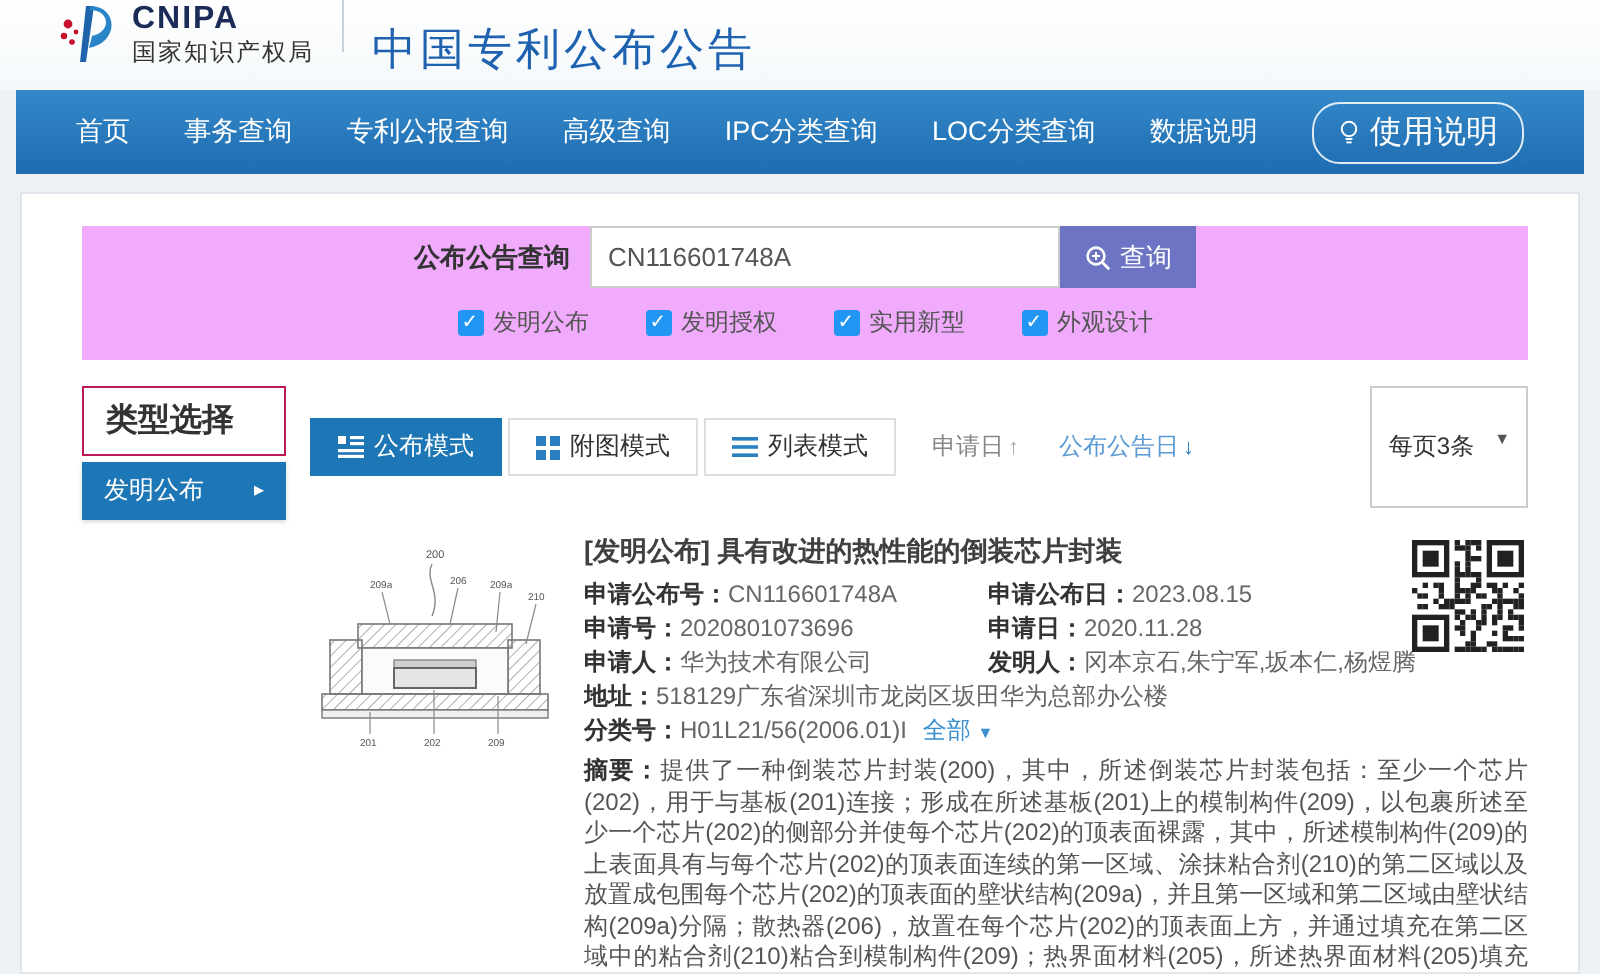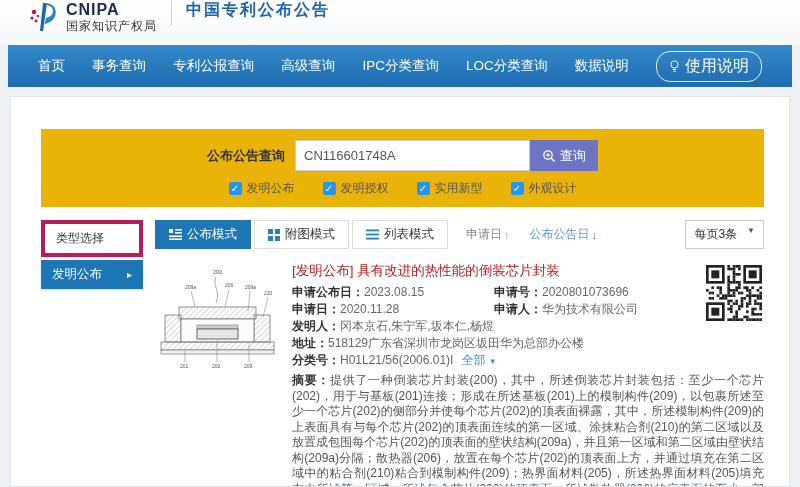--- a/index.html
+++ b/index.html
@@ -10,69 +10,69 @@
   html,body{width:800px;height:487px;overflow:hidden;}
   body{background:var(--page-bg);font-family:"Liberation Sans","DejaVu Sans",sans-serif;font-size:12px;color:#333;}
 
   
   .topbar{height:45px;background:linear-gradient(180deg,#ffffff,#f4f8fa);display:flex;align-items:flex-start;padding-left:28px;}
   .logo{display:flex;align-items:center;gap:4px;}
   .logo-text{line-height:1;}
   .logo-en{font-size:16px;font-weight:bold;color:#1b2b57;letter-spacing:1px;}
   .logo-cn{font-size:12px;color:#333;margin-top:2px;letter-spacing:1px;}
   .vdiv{width:1px;height:26px;background:#c9d2da;margin:0 14px;}
-  .site-title{font-size:16px;font-weight:bold;color:#1e62b0;letter-spacing:2px;}
+  .site-title{font-size:22px;font-weight:normal;color:#1e62b0;letter-spacing:2px;margin-top:10px;}
 
   
   .mainnav{height:42px;margin:0 8px;background:linear-gradient(180deg,#3489c9,#1e6cb0);display:flex;align-items:center;justify-content:space-between;padding:0 30px;}
   .nav-item{color:#fff;font-size:13.5px;text-decoration:none;cursor:pointer;white-space:nowrap;}
   .help-pill{display:flex;align-items:center;gap:5px;color:#fff;font-size:16px;border:1px solid rgba(255,255,255,.85);border-radius:14px;padding:4px 12px;cursor:pointer;white-space:nowrap;}
 
   
   .panel{margin:9px 10px 0;background:#fff;border:1px solid #dfe5ea;height:391px;overflow:hidden;}
 
   
-  .searchbox{margin:32px 25px 0 30px;background:#eab308;padding:11px 0 10px;}
+  .searchbox{margin:16px 25px 0 30px;background:#f0abfc;padding:0 0 10px;}
   .search-row{display:flex;justify-content:center;align-items:center;}
   .search-label{font-size:13px;font-weight:bold;color:#333;margin-right:10px;}
   .search-input{width:235px;height:31px;border:1px solid #ccc;padding:0 8px;font-size:13px;color:#555;background:#fff;outline:none;font-family:inherit;}
   .search-btn{height:31px;border:none;background:var(--search-purple);color:#fff;font-size:13px;padding:0 12px;display:flex;align-items:center;gap:4px;cursor:pointer;font-family:inherit;}
   .cb-row{display:flex;justify-content:center;gap:28px;margin-top:9px;}
   .cb-item{display:flex;align-items:center;gap:5px;font-size:12px;color:#555;cursor:pointer;}
   .cb{width:13px;height:13px;background:var(--cb-blue);border-radius:2px;color:#fff;font-size:10px;line-height:13px;text-align:center;}
 
   
   .content{display:flex;margin:13px 25px 0 30px;gap:12px;}
   .sidebar{width:102px;flex:none;}
-  .side-head{border:4px solid #be185d;padding:6px 11px;font-size:12px;color:#333;background:#fff;}
+  .side-head{border:1px solid #be185d;padding:6px 11px;font-size:16px;color:#333;background:#fff;font-weight:bold;}
   .side-item{margin-top:3px;background:var(--accent-blue);color:#fff;padding:6px 11px;font-size:12.5px;display:flex;justify-content:space-between;align-items:center;cursor:pointer;box-shadow:0 1px 2px rgba(0,0,0,.15);}
   .side-item .arr{font-size:10px;}
 
   .maincol{flex:1;min-width:0;}
 
   
   .toolbar{display:flex;align-items:center;}
   .tabs{display:flex;gap:3px;text-align:right;}
   .tab{display:flex;align-items:center;gap:5px;border:1px solid #ddd;background:#fff;padding:5px 13px;font-size:12.5px;color:#333;cursor:pointer;white-space:nowrap;}
   .tab.active{background:var(--accent-blue);border-color:var(--accent-blue);color:#fff;}
   .tab svg{display:block;}
   .sorts{display:flex;align-items:center;margin-left:10px;gap:4px;}
   .sort{display:flex;align-items:center;gap:2px;padding:5px 8px;font-size:12px;color:#888;cursor:pointer;white-space:nowrap;}
   .sort .arrow{font-size:11px;color:#aaa;}
   .sort.active{color:#5b9bd5;text-align:right;}
   .sort.active .arrow{color:#2a7fc0;font-weight:bold;}
   .spacer{flex:1;}
-  .pagesize{border:1px solid #ccc;background:#fff;padding:5px 8px;font-size:12px;color:#333;display:flex;gap:10px;cursor:pointer;white-space:nowrap;}
+  .pagesize{border:1px solid #ccc;background:#fff;padding:21px 8px;font-size:12px;color:#333;display:flex;gap:10px;cursor:pointer;white-space:nowrap;}
   .pagesize .chev{font-size:8px;color:#555;}
 
   
   .record{position:relative;margin-top:13px;padding-left:137px;min-height:200px;border-bottom:1px solid #ececec;padding-bottom:12px;}
   .figure{position:absolute;left:0;top:3px;width:125px;height:105px;}
   .qr{position:absolute;right:2px;top:3px;width:56px;height:56px;}
-  .ptitle{font-size:13.5px;font-weight:normal;color:#b91c1c;margin-bottom:5px;}
+  .ptitle{font-size:13.5px;font-weight:bold;color:#404040;margin-bottom:5px;}
   .fields{display:grid;grid-template-columns:202px 1fr;}
   .frow,.fcell{font-size:12px;line-height:14px;margin-bottom:3px;white-space:nowrap;overflow:hidden;}
   .flabel{font-weight:bold;color:#333;}
   .fval{color:#666;}
   .all-link{color:var(--link-blue);cursor:pointer;margin-left:8px;}
   .all-link .chev{font-size:8px;}
   .abstract{margin-top:4px;font-size:12px;line-height:15.5px;color:#555;text-align:justify;}
   .collapse-link{color:var(--link-blue);cursor:pointer;white-space:nowrap;}
 </style>
 </head>
@@ -390,20 +390,21 @@
                 <rect x="0" y="37.33333333333333" width="18.666666666666664" height="18.666666666666664" fill="#222"></rect>
                 <rect x="2.6666666666666665" y="40" width="13.333333333333332" height="13.333333333333332" fill="#fff"></rect>
                 <rect x="5.333333333333333" y="42.666666666666664" width="8" height="8" fill="#222"></rect>
               </svg>
           </div>
 
           <div class="details">
             <h2 class="ptitle">[发明公布] 具有改进的热性能的倒装芯片封装</h2>
 
             <div class="fields">
+              <div class="fcell"><span class="flabel">申请公布号：</span><span class="fval">CN116601748A</span></div>
               <div class="fcell"><span class="flabel">申请公布日：</span><span class="fval">2023.08.15</span></div>
               <div class="fcell"><span class="flabel">申请号：</span><span class="fval">2020801073696</span></div>
               <div class="fcell"><span class="flabel">申请日：</span><span class="fval">2020.11.28</span></div>
               <div class="fcell"><span class="flabel">申请人：</span><span class="fval">华为技术有限公司</span></div>
               <div class="fcell"><span class="flabel">发明人：</span><span class="fval">冈本京石,朱宁军,坂本仁,杨煜腾</span></div>
             </div>
 
             <div class="frow">
               <span class="flabel">地址：</span><span class="fval">518129广东省深圳市龙岗区坂田华为总部办公楼</span>
             </div>

